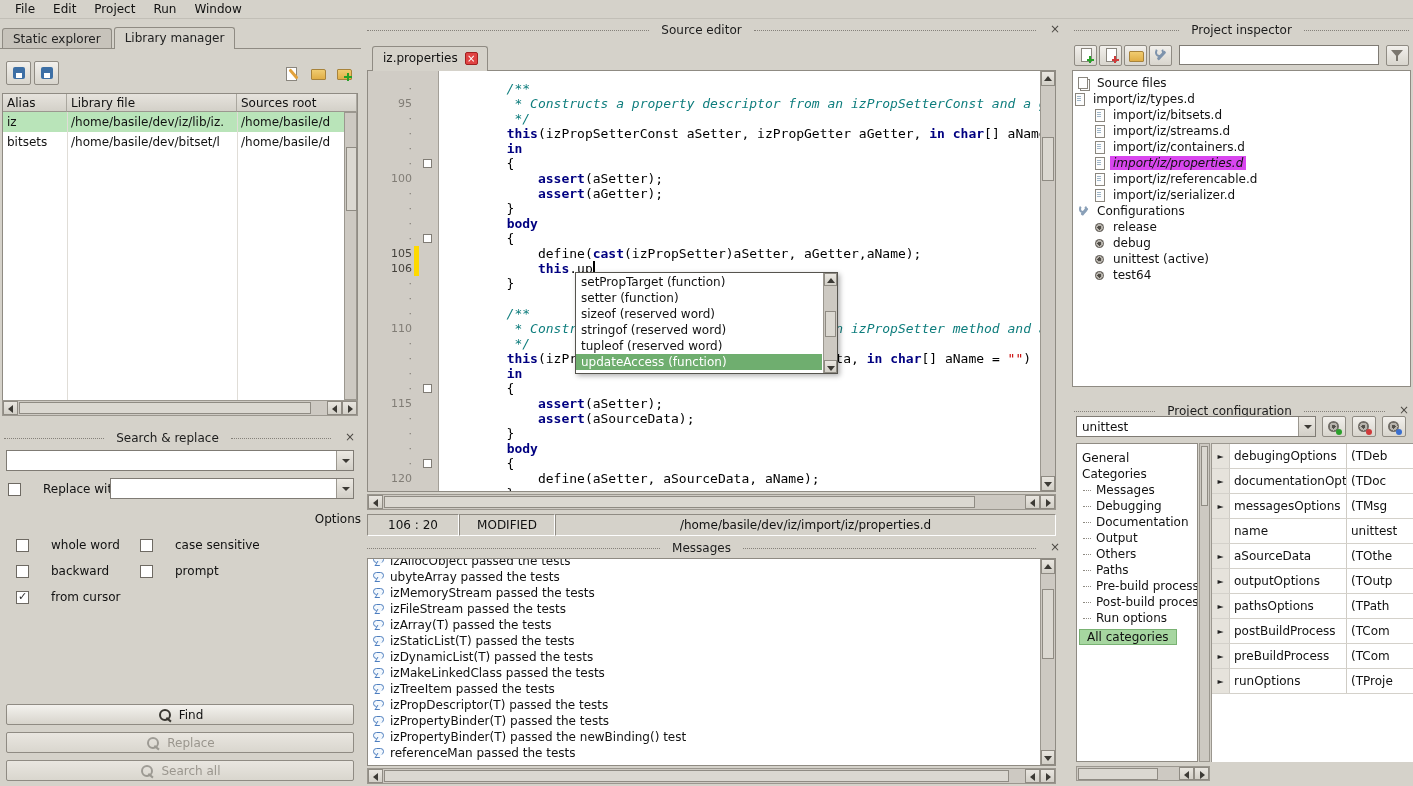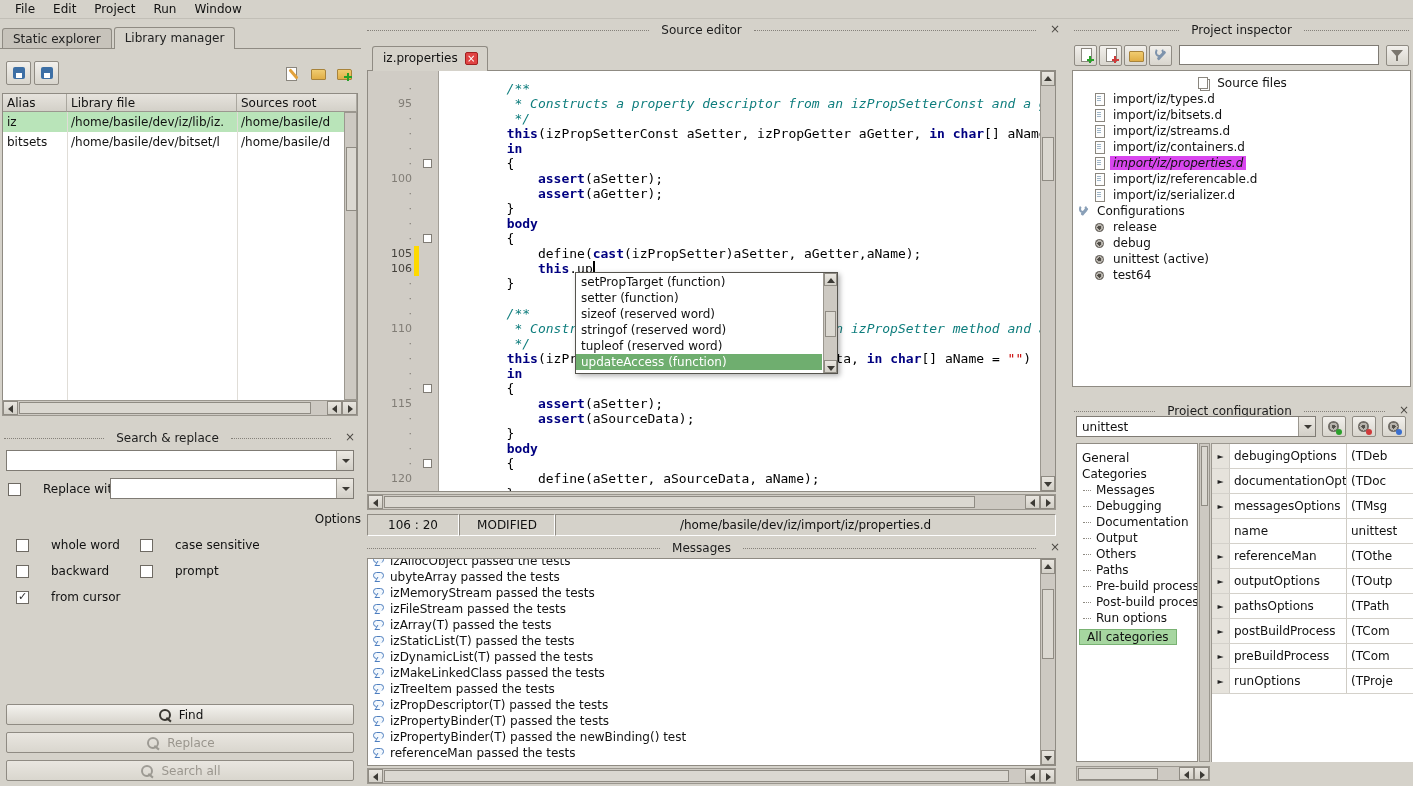--- a/index.html
+++ b/index.html
@@ -581,25 +581,25 @@
     <span class="itbtn raised">
         <span class="g g-wrench"></span>
       </span>
     <input class="insp-input" value="" style="">
     <span class="itbtn raised">
         <span class="g g-funnel"></span>
       </span>
   </div>
 
   <div class="insp-tree">
-      <div class="tree-item" style="padding-left: 4px; justify-content: center;">
+      <div class="tree-item" style="padding-left: 4px;">
         <span class="ticon t-files"></span>
         <span class="tlabel">Source files</span>
       </div>
-      <div class="tree-item" style="padding-left: 20px;">
+      <div class="tree-item" style="">
         <span class="ticon t-file"></span>
         <span class="tlabel">import/iz/types.d</span>
       </div>
       <div class="tree-item" style="padding-left: 20px;">
         <span class="ticon t-file"></span>
         <span class="tlabel">import/iz/bitsets.d</span>
       </div>
       <div class="tree-item" style="padding-left: 20px;">
         <span class="ticon t-file"></span>
         <span class="tlabel">import/iz/streams.d</span>
@@ -723,21 +723,21 @@
         <span class="gname">messagesOptions</span>
         <span class="gval">(TMsg</span>
       </div>
       <div class="grid-row">
         <span class="garrow"></span>
         <span class="gname">name</span>
         <span class="gval">unittest</span>
       </div>
       <div class="grid-row">
         <span class="garrow">►</span>
-        <span class="gname">referenceMan</span>
+        <span class="gname">aSourceData</span>
         <span class="gval">(TOthe</span>
       </div>
       <div class="grid-row">
         <span class="garrow">►</span>
         <span class="gname">outputOptions</span>
         <span class="gval">(TOutp</span>
       </div>
       <div class="grid-row">
         <span class="garrow">►</span>
         <span class="gname">pathsOptions</span>

